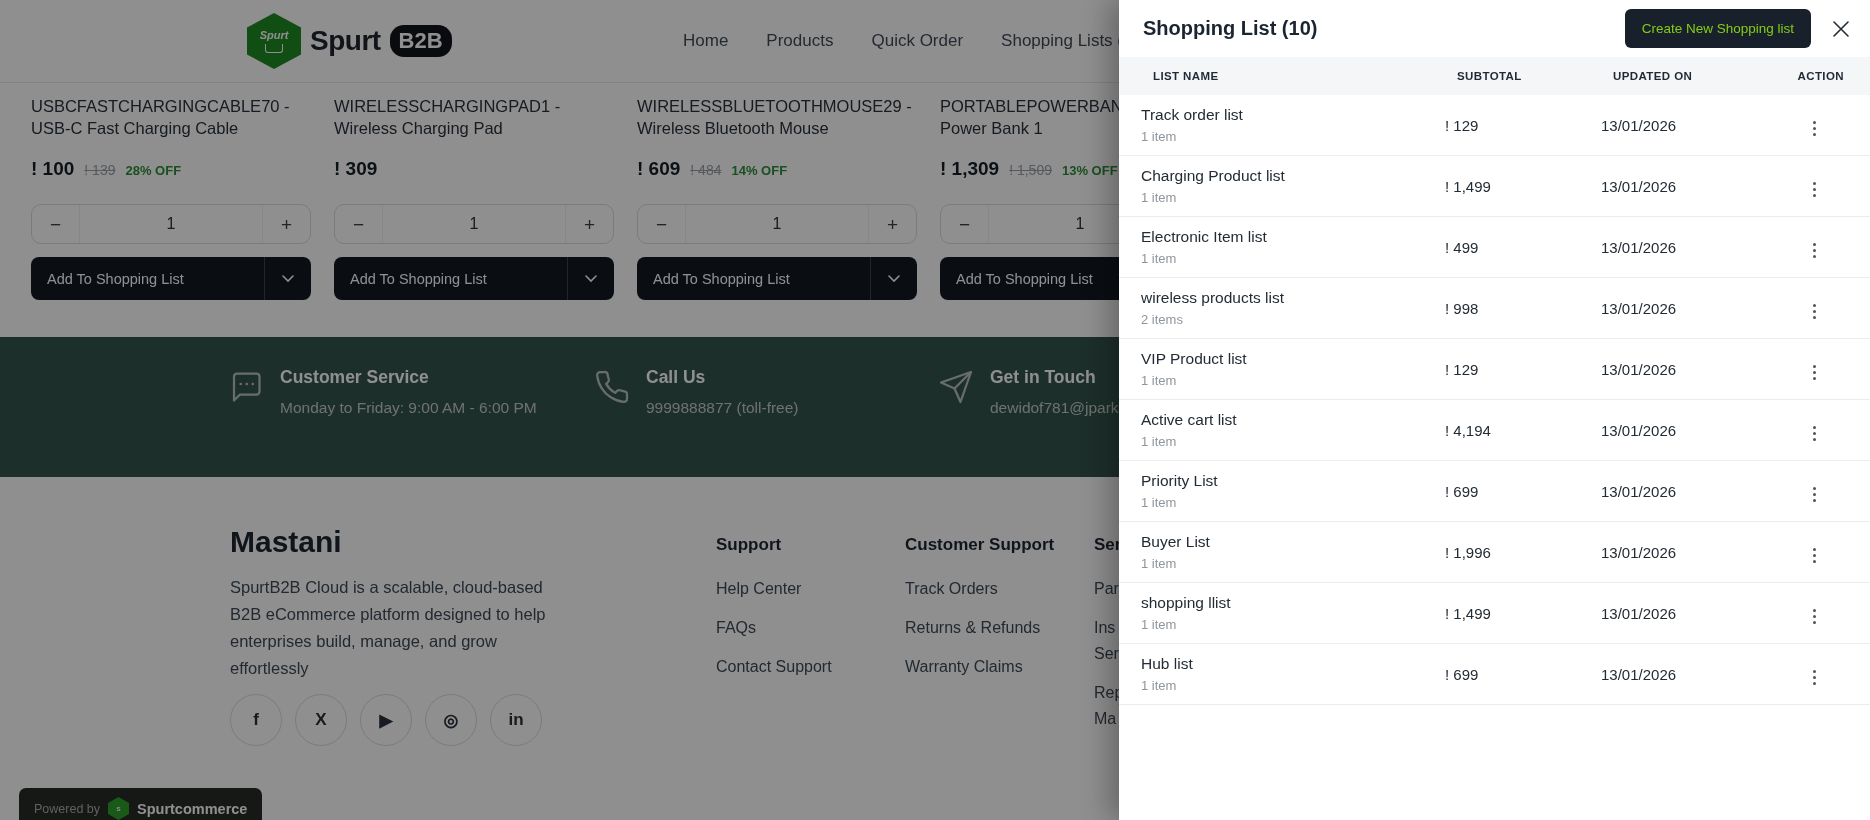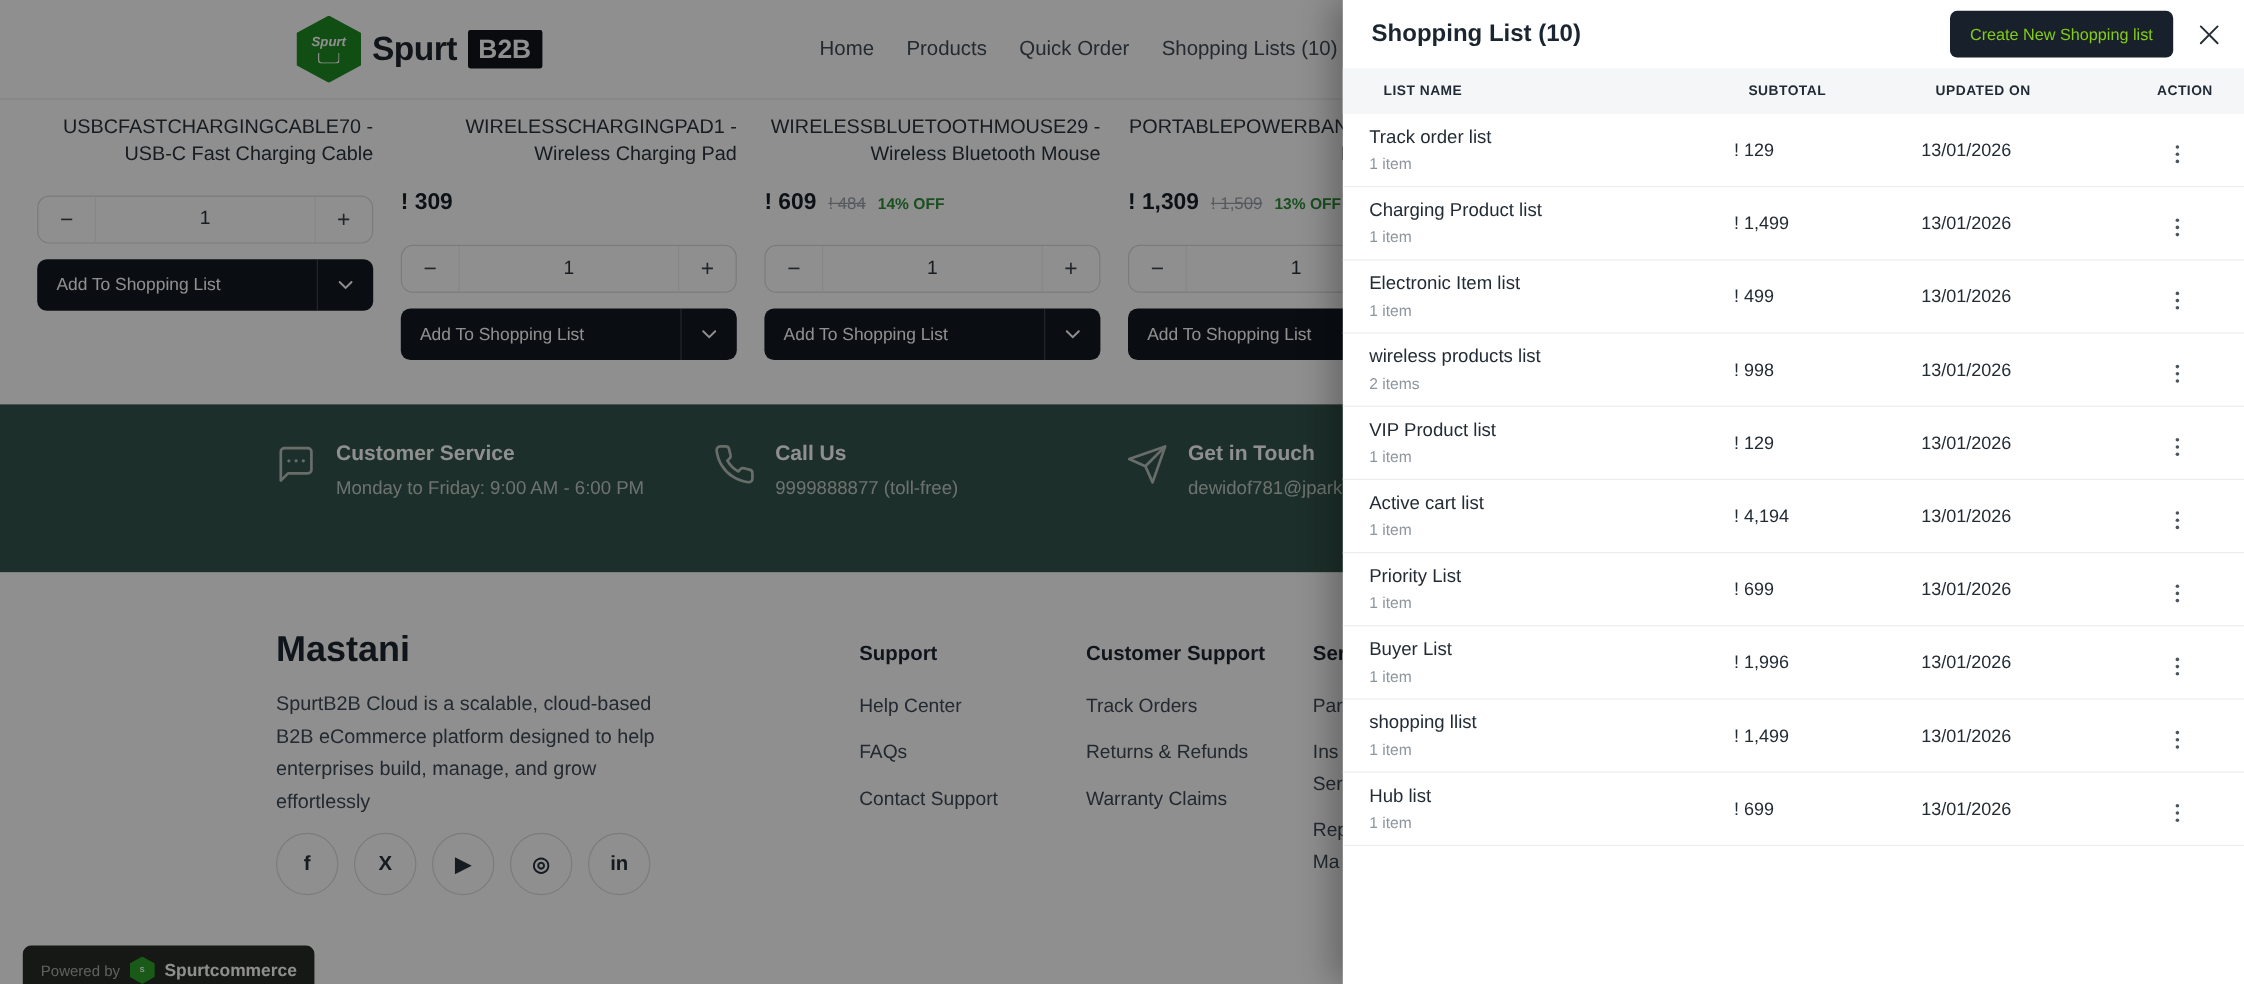--- a/index.html
+++ b/index.html
@@ -7,27 +7,27 @@
   .stage{position:relative;width:1870px;height:820px;overflow:hidden;}
 
   
   .topnav{position:absolute;top:0;left:0;right:0;height:82px;background:#fff;border-bottom:1px solid #e7e8ea;}
   .logo{position:absolute;left:247px;top:13px;display:flex;align-items:center;gap:9px;}
   .logo-hex{width:54px;height:56px;background:#1f8b24;clip-path:polygon(50% 0,100% 26%,100% 74%,50% 100%,0 74%,0 26%);
     display:flex;flex-direction:column;align-items:center;justify-content:center;color:#fff;}
   .logo-hex .t{font-size:11px;font-weight:700;font-style:italic;line-height:11px;}
   .logo-hex .cart{width:16px;height:8px;border:1.5px solid #fff;border-top:none;border-radius:0 0 3px 3px;margin-top:3px;}
   .logo-name{font-size:28px;font-weight:700;color:#1f262d;letter-spacing:-0.5px;}
-  .logo-badge{background:#10151b;color:#fff;font-weight:700;font-size:22px;padding:5px 9px;border-radius:2px;line-height:1;}
-  .nav-links{position:absolute;left:683px;top:0;height:82px;display:flex;align-items:center;gap:27px;}
+  .logo-badge{background:#10151b;color:#fff;font-weight:700;font-size:22px;padding:5px 9px;border-radius:14px;line-height:1;}
+  .nav-links{position:absolute;left:683px;top:0;height:82px;display:flex;align-items:center;gap:38px;}
   .nav-link{font-size:17px;color:#414c57;cursor:pointer;white-space:nowrap;}
 
   
   .card{position:absolute;top:95px;width:280px;}
-  .card .title{font-size:16.5px;line-height:22px;color:#2a323b;min-height:44px;text-align:right;}
+  .card .title{font-size:16.5px;line-height:22px;color:#2a323b;min-height:44px;}
   .price-row{margin-top:19px;display:flex;align-items:baseline;gap:10px;}
   .price{font-size:19px;font-weight:700;color:#171f27;}
   .orig{font-size:14px;color:#99a1a8;text-decoration:line-through;}
   .disc{font-size:13px;font-weight:700;color:#2f8e3a;}
   .stepper{margin-top:24px;height:40px;border:1.5px solid #d8dbde;border-radius:10px;display:flex;align-items:center;color:#3a434c;box-sizing:border-box;background:#fff;}
   .stepper .sbtn{padding:0 18px;font-size:19px;cursor:pointer;line-height:1;}
   .stepper .qty{flex:1;text-align:center;font-size:16px;color:#2a323b;border-left:1px solid #f0f1f2;border-right:1px solid #f0f1f2;align-self:stretch;display:flex;align-items:center;justify-content:center;}
   .addbtn{margin-top:13px;height:43px;background:#131a23;border-radius:8px;display:flex;align-items:stretch;color:#fff;cursor:pointer;overflow:hidden;}
   .addbtn .lbl{flex:1;display:flex;align-items:center;padding-left:16px;font-size:14.5px;}
   .addbtn .split{width:46px;display:flex;align-items:center;justify-content:center;border-left:1px solid rgba(255,255,255,0.18);}
@@ -90,20 +90,25 @@
     <nav class="nav-links">
       <span class="nav-link">Home</span>
       <span class="nav-link">Products</span>
       <span class="nav-link">Quick Order</span>
       <span class="nav-link">Shopping Lists (10)</span>
     </nav>
   </header>
 
   <div class="card" style="left:31px">
     <div class="title">USBCFASTCHARGINGCABLE70 - USB-C Fast Charging Cable</div>
+    <div class="price-row">
+      <span class="price">! 100</span>
+      <span class="orig">! 139</span>
+      <span class="disc">28% OFF</span>
+    </div>
     <div class="stepper">
       <span class="sbtn">−</span>
       <span class="qty">1</span>
       <span class="sbtn">+</span>
     </div>
     <div class="addbtn">
       <span class="lbl">Add To Shopping List</span>
       <span class="split">
         <svg width="12" height="8" viewBox="0 0 12 8">
             <path d="M1 1 L6 6 L11 1" stroke="#fff" fill="none" stroke-width="1.6" stroke-linecap="round"></path>

